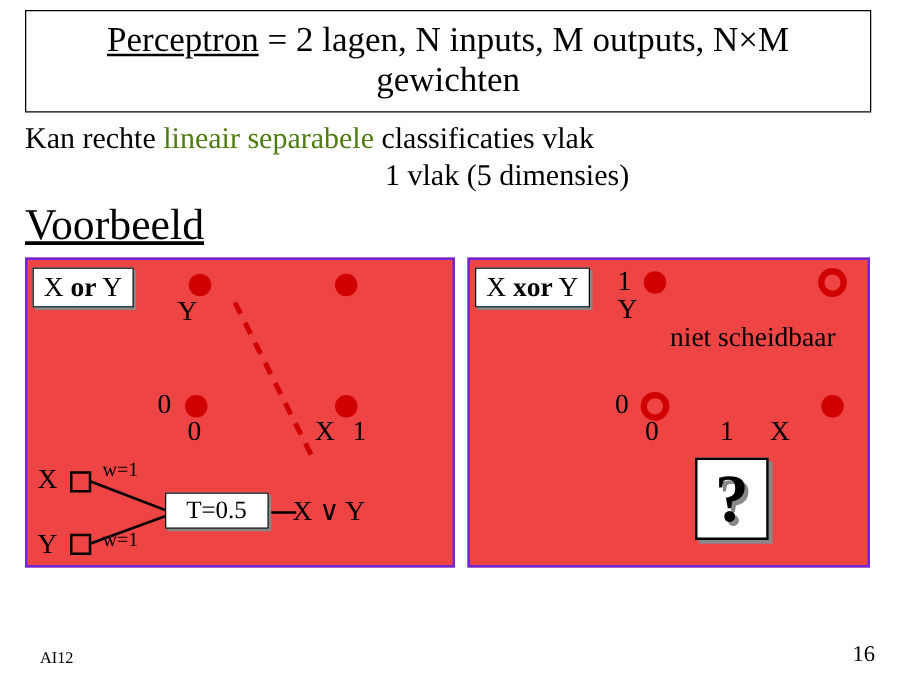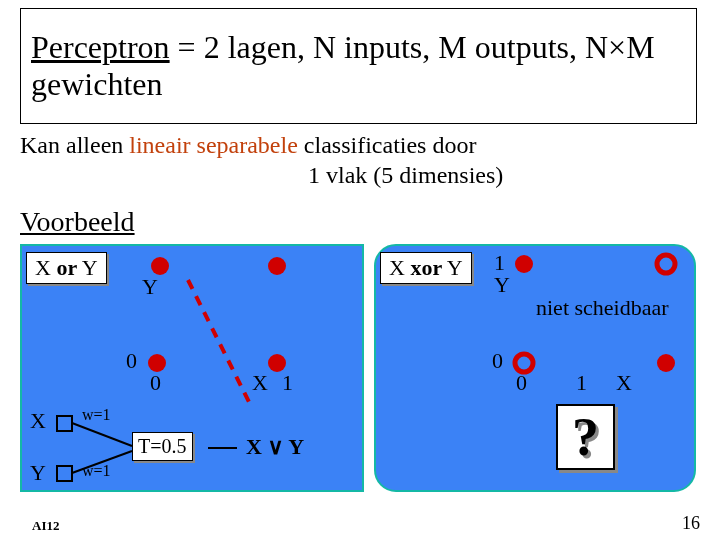--- a/index.html
+++ b/index.html
@@ -15,65 +15,65 @@
   .page {
     padding: 8px 20px;
   }
   .title {
     font-size: 28px;
     text-decoration: underline;
     margin: 0 0 6px 0;
   }
   .box-formula {
     border: 1px solid #000;
-    padding: 20px 10px;
-    font-size: 32px;
+    padding: 8px 10px;
+    font-size: 28px;
     display: inline-block;
     width: 655px;
+    text-align: center;
   }
   .body-text {
     font-size: 24px;
     margin: 6px 0 0 0;
     line-height: 1.25;
   }
-  .red { color: #c2410c; }
+  .red { color: #4d7c0f; }
   .underline { text-decoration: underline; }
   .voorbeeld {
-    font-size: 28px;
+    font-size: 35px;
     text-decoration: underline;
-    margin: 16px 0 6px 0;
+    margin: 4px 0 6px 0;
   }
   .diagrams {
     display: flex;
     gap: 10px;
     margin-top: 4px;
   }
   .diagram {
-    border: 2px solid #14b8a6;
+    border: 2px solid #6d28d9;
     position: relative;
-    background: #3b82f6;
+    background: #ef4444;
   }
   .diagram-left { width: 340px; height: 244px; }
-  .diagram-right { width: 318px; height: 244px; border-radius: 22px; }
+  .diagram-right { width: 318px; height: 244px; }
   .label-box {
     position: absolute;
     border: 1px solid #000;
     background: #fff;
     font-size: 22px;
     padding: 2px 8px;
     font-family: "Times New Roman", serif;
     box-shadow: 2px 2px 0 #888;
   }
   .bold { font-weight: bold; }
   .footer-ai {
     position: absolute;
     left: 32px;
     bottom: 6px;
     font-size: 13px;
-    font-weight: bold;
   }
   .footer-pg {
     position: absolute;
     right: 20px;
     bottom: 6px;
     font-size: 18px;
   }
   svg { position: absolute; top: 0; left: 0; }
   .txt { position: absolute; font-size: 22px; font-family: "Times New Roman", serif; }
   .small-txt { font-size: 16px; }
@@ -94,21 +94,21 @@
 <body>
 
 <div class="page">
 
   <div class="box-formula">
     <span class="underline">Perceptron</span><span> = 2 lagen, N inputs, M outputs, N×M gewichten</span>
   </div>
 
   <div class="body-text">
     <div>
-      <span>Kan alleen </span><span class="red">lineair separabele</span><span> classificaties door</span>
+      <span>Kan rechte </span><span class="red">lineair separabele</span><span> classificaties vlak</span>
     </div>
     <div style="padding-left:288px;">1 vlak (5 dimensies)</div>
   </div>
 
   <div class="voorbeeld">Voorbeeld</div>
 
   <div class="diagrams">
 
     <div class="diagram diagram-left">
       <div class="label-box" style="top:6px;left:4px;">
@@ -137,22 +137,22 @@
       <span class="txt" style="top:102px;left:104px;">0</span>
       <span class="txt" style="top:124px;left:128px;">0</span>
       <span class="txt" style="top:124px;left:230px;">X</span>
       <span class="txt" style="top:124px;left:260px;">1</span>
 
       <span class="txt" style="top:162px;left:8px;">X</span>
       <span class="txt" style="top:214px;left:8px;">Y</span>
       <span class="txt small-txt" style="top:160px;left:60px;">w=1</span>
       <span class="txt small-txt" style="top:216px;left:60px;">w=1</span>
 
-      <div class="label-box" style="top:186px;left:110px;padding:2px 5px;font-size:20px;text-align:center;">T=0.5</div>
-      <span class="txt" style="top:188px;left:224px;font-weight:bold;">X ∨ Y</span>
+      <div class="label-box" style="top:186px;left:110px;padding:2px 16px;font-size:20px;text-align:center;">T=0.5</div>
+      <span class="txt" style="top:188px;left:212px;">X ∨ Y</span>
     </div>
 
     <div class="diagram diagram-right">
       <div class="label-box" style="top:6px;left:4px;">
         <span>X </span><span class="bold">xor</span><span> Y</span>
       </div>
 
       <svg width="330" height="244">
 
         <circle cx="148" cy="18" r="9" fill="#d00000"></circle>

